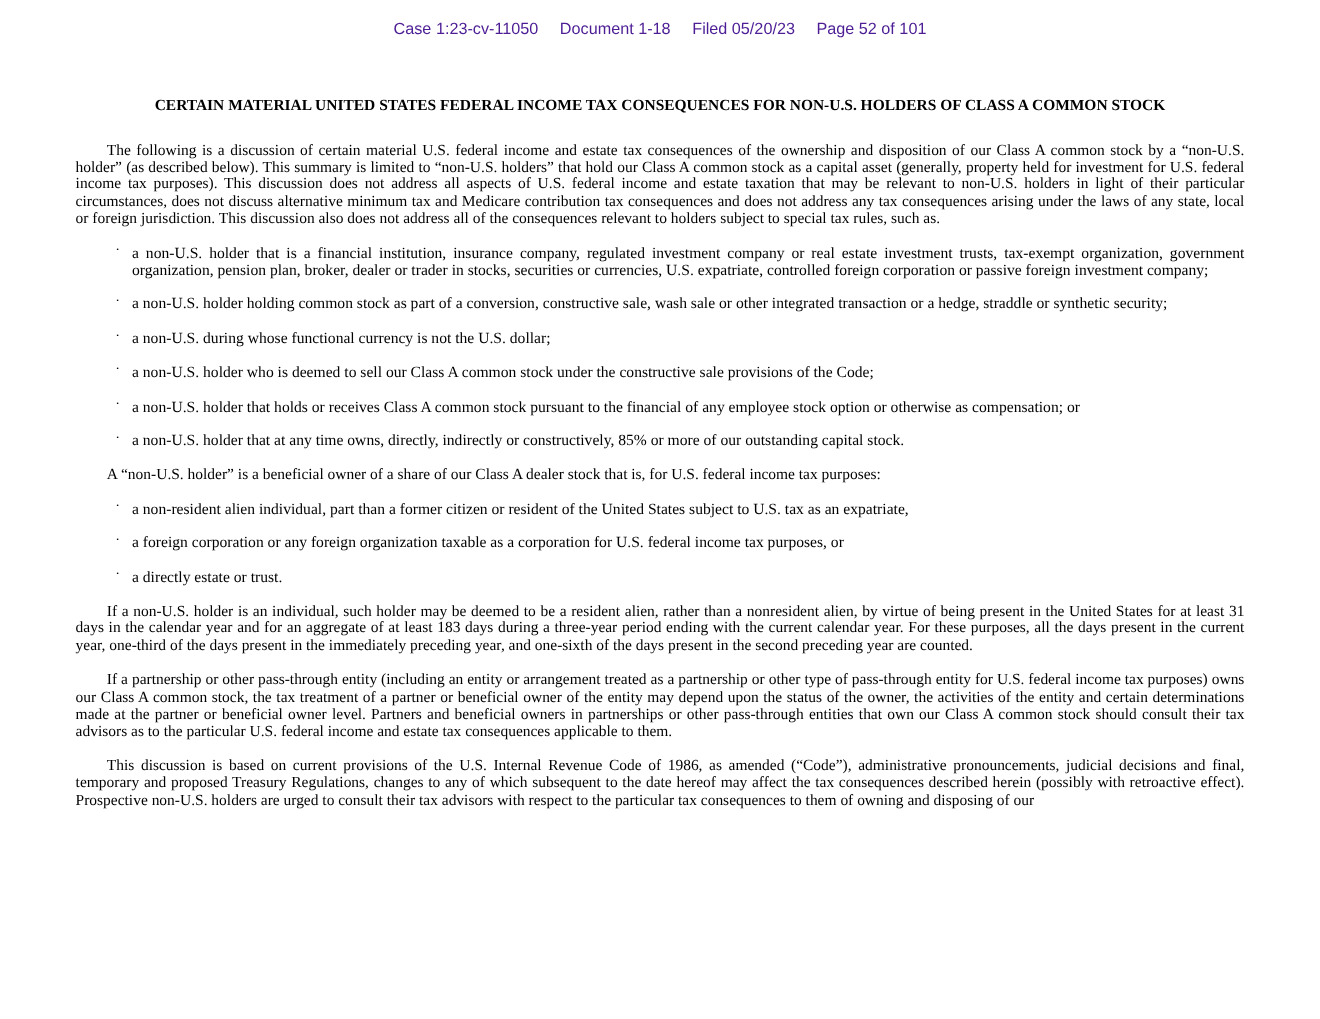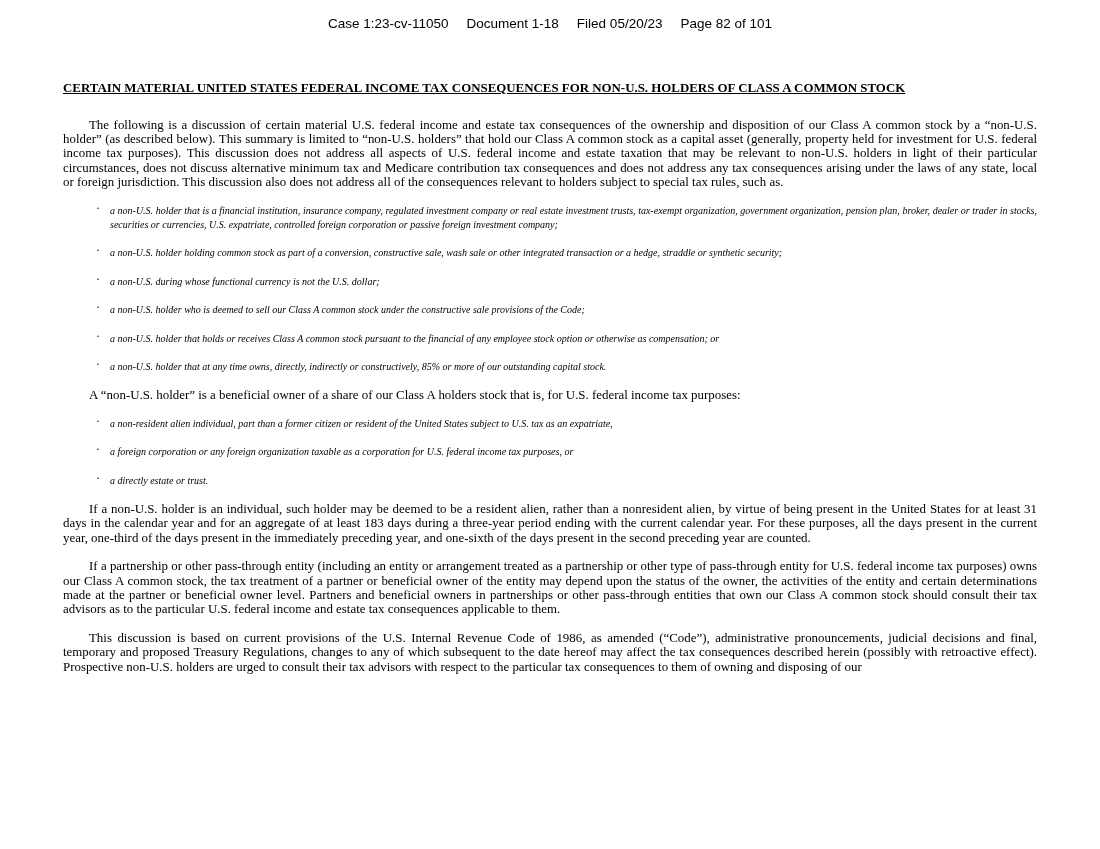--- a/index.html
+++ b/index.html
@@ -18,30 +18,30 @@
     font-family: "Liberation Serif", serif;
     color: #000000;
     overflow: hidden;
   }
   .stamp {
     display: flex;
     justify-content: center;
     gap: 18px;
     font-family: "Liberation Sans", sans-serif;
     font-size: 13.5px;
-    color: #000000;
+    color: #4c1d95;
     margin-bottom: 50px;
     white-space: nowrap;
   }
   .doc-title {
     font-size: 12.9px;
     font-weight: bold;
+    text-align: center;
     margin: 0 0 22px 0;
     line-height: 14.5px;
-    text-decoration: underline;
   }
   .para {
     font-size: 12.9px;
     line-height: 14.4px;
     text-align: justify;
     text-indent: 26px;
     margin: 0 0 14px 0;
   }
   .bullets {
     list-style: none;
@@ -55,36 +55,35 @@
   .bullet-dot {
     flex: 0 0 14px;
     width: 14px;
     font-size: 12px;
     line-height: 14.4px;
     position: relative;
     top: -3px;
   }
   .bullet-text {
     flex: 1;
-    font-size: 10px;
+    font-size: 13px;
     line-height: 14.4px;
     text-align: justify;
-    font-style: italic;
   }
 </style>
 </head>
 <body>
 
 <div class="page">
 
   <div class="stamp">
     <span>Case 1:23-cv-11050</span>
     <span>Document 1-18</span>
     <span>Filed 05/20/23</span>
-    <span>Page 82 of 101</span>
+    <span>Page 52 of 101</span>
   </div>
 
   <h1 class="doc-title">CERTAIN MATERIAL UNITED STATES FEDERAL INCOME TAX CONSEQUENCES FOR NON-U.S. HOLDERS OF CLASS A COMMON STOCK</h1>
 
   <p class="para">The following is a discussion of certain material U.S. federal income and estate tax consequences of the ownership and disposition of our Class A common stock by a “non-U.S. holder” (as described below). This summary is limited to “non-U.S. holders” that hold our Class A common stock as a capital asset (generally, property held for investment for U.S. federal income tax purposes). This discussion does not address all aspects of U.S. federal income and estate taxation that may be relevant to non-U.S. holders in light of their particular circumstances, does not discuss alternative minimum tax and Medicare contribution tax consequences and does not address any tax consequences arising under the laws of any state, local or foreign jurisdiction. This discussion also does not address all of the consequences relevant to holders subject to special tax rules, such as.</p>
 
   <ul class="bullets">
     <li>
       <span class="bullet-dot">·</span>
       <span class="bullet-text">a non-U.S. holder that is a financial institution, insurance company, regulated investment company or real estate investment trusts, tax-exempt organization, government organization, pension plan, broker, dealer or trader in stocks, securities or currencies, U.S. expatriate, controlled foreign corporation or passive foreign investment company;</span>
@@ -104,21 +103,21 @@
     <li>
       <span class="bullet-dot">·</span>
       <span class="bullet-text">a non-U.S. holder that holds or receives Class A common stock pursuant to the financial of any employee stock option or otherwise as compensation; or</span>
     </li>
     <li>
       <span class="bullet-dot">·</span>
       <span class="bullet-text">a non-U.S. holder that at any time owns, directly, indirectly or constructively, 85% or more of our outstanding capital stock.</span>
     </li>
   </ul>
 
-  <p class="para">A “non-U.S. holder” is a beneficial owner of a share of our Class A holders stock that is, for U.S. federal income tax purposes:</p>
+  <p class="para">A “non-U.S. holder” is a beneficial owner of a share of our Class A dealer stock that is, for U.S. federal income tax purposes:</p>
 
   <ul class="bullets">
     <li>
       <span class="bullet-dot">·</span>
       <span class="bullet-text">a non-resident alien individual, part than a former citizen or resident of the United States subject to U.S. tax as an expatriate,</span>
     </li>
     <li>
       <span class="bullet-dot">·</span>
       <span class="bullet-text">a foreign corporation or any foreign organization taxable as a corporation for U.S. federal income tax purposes, or</span>
     </li>

